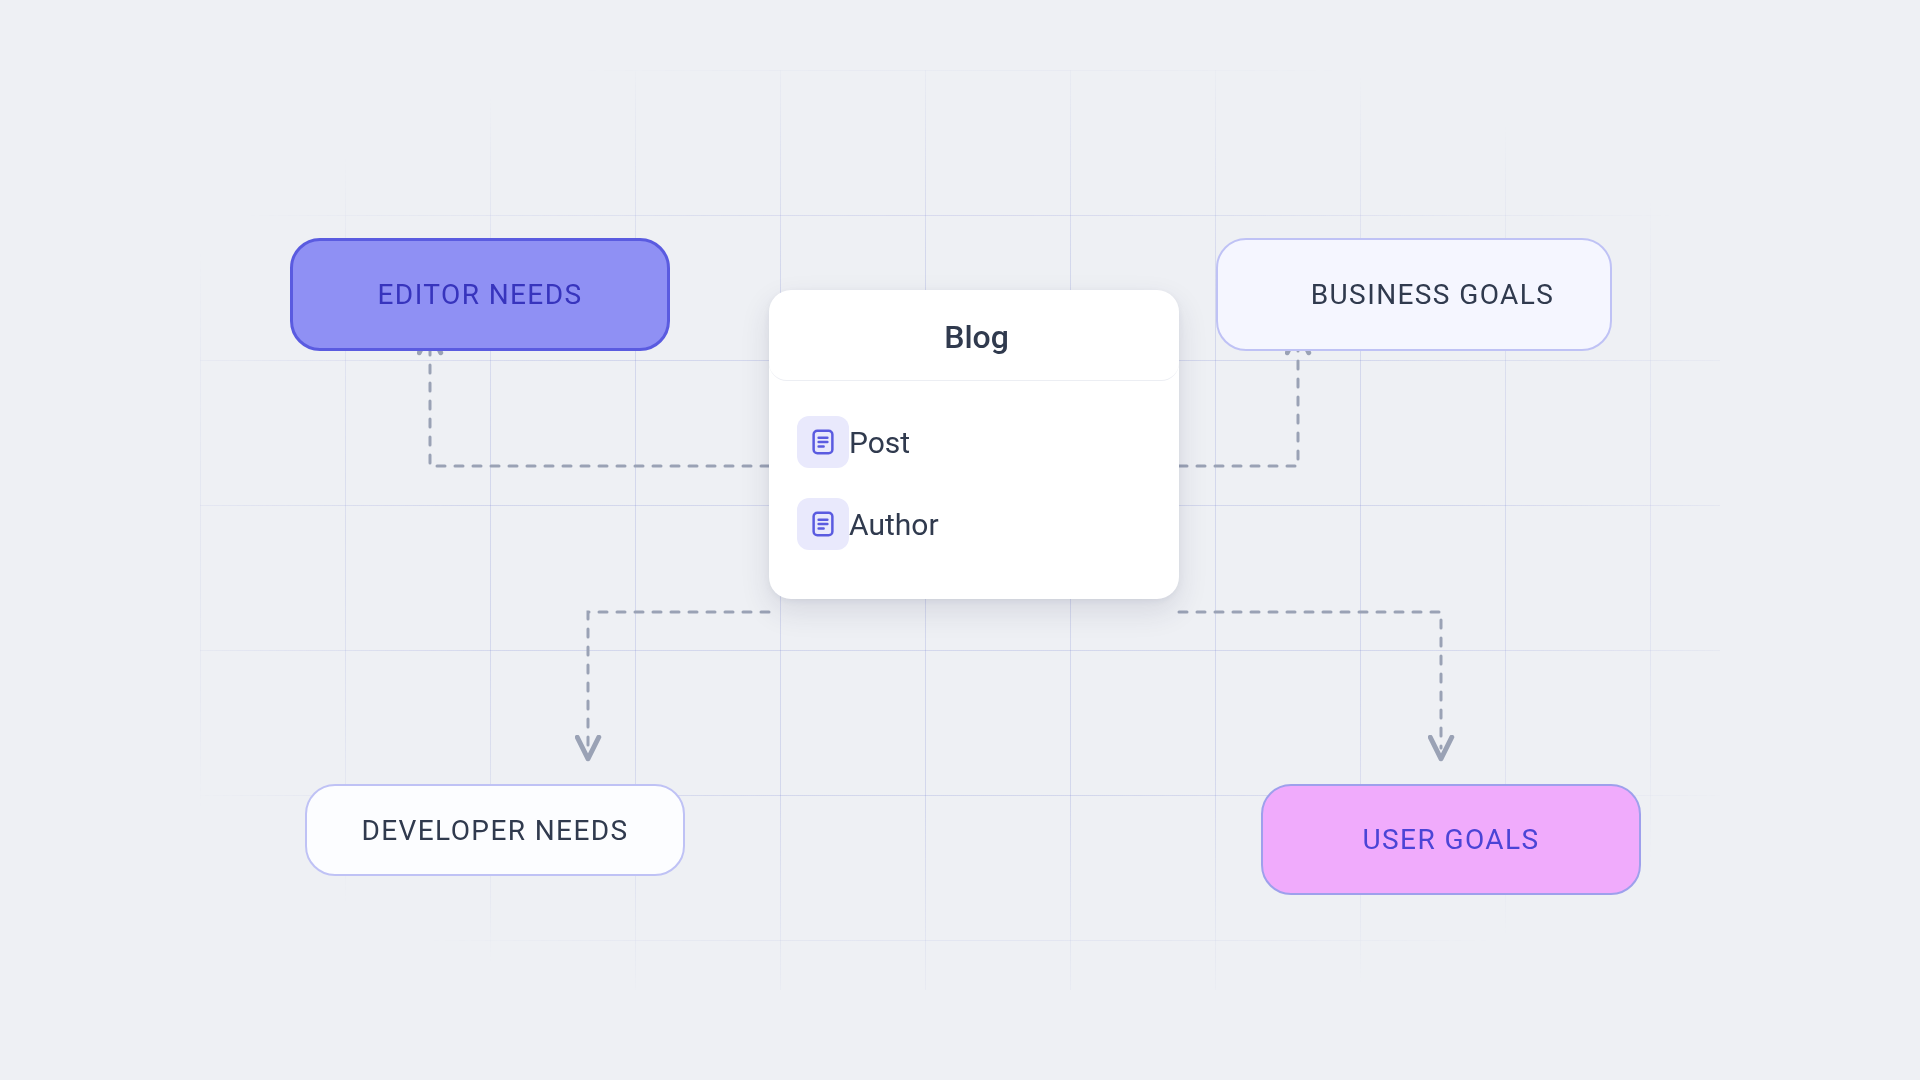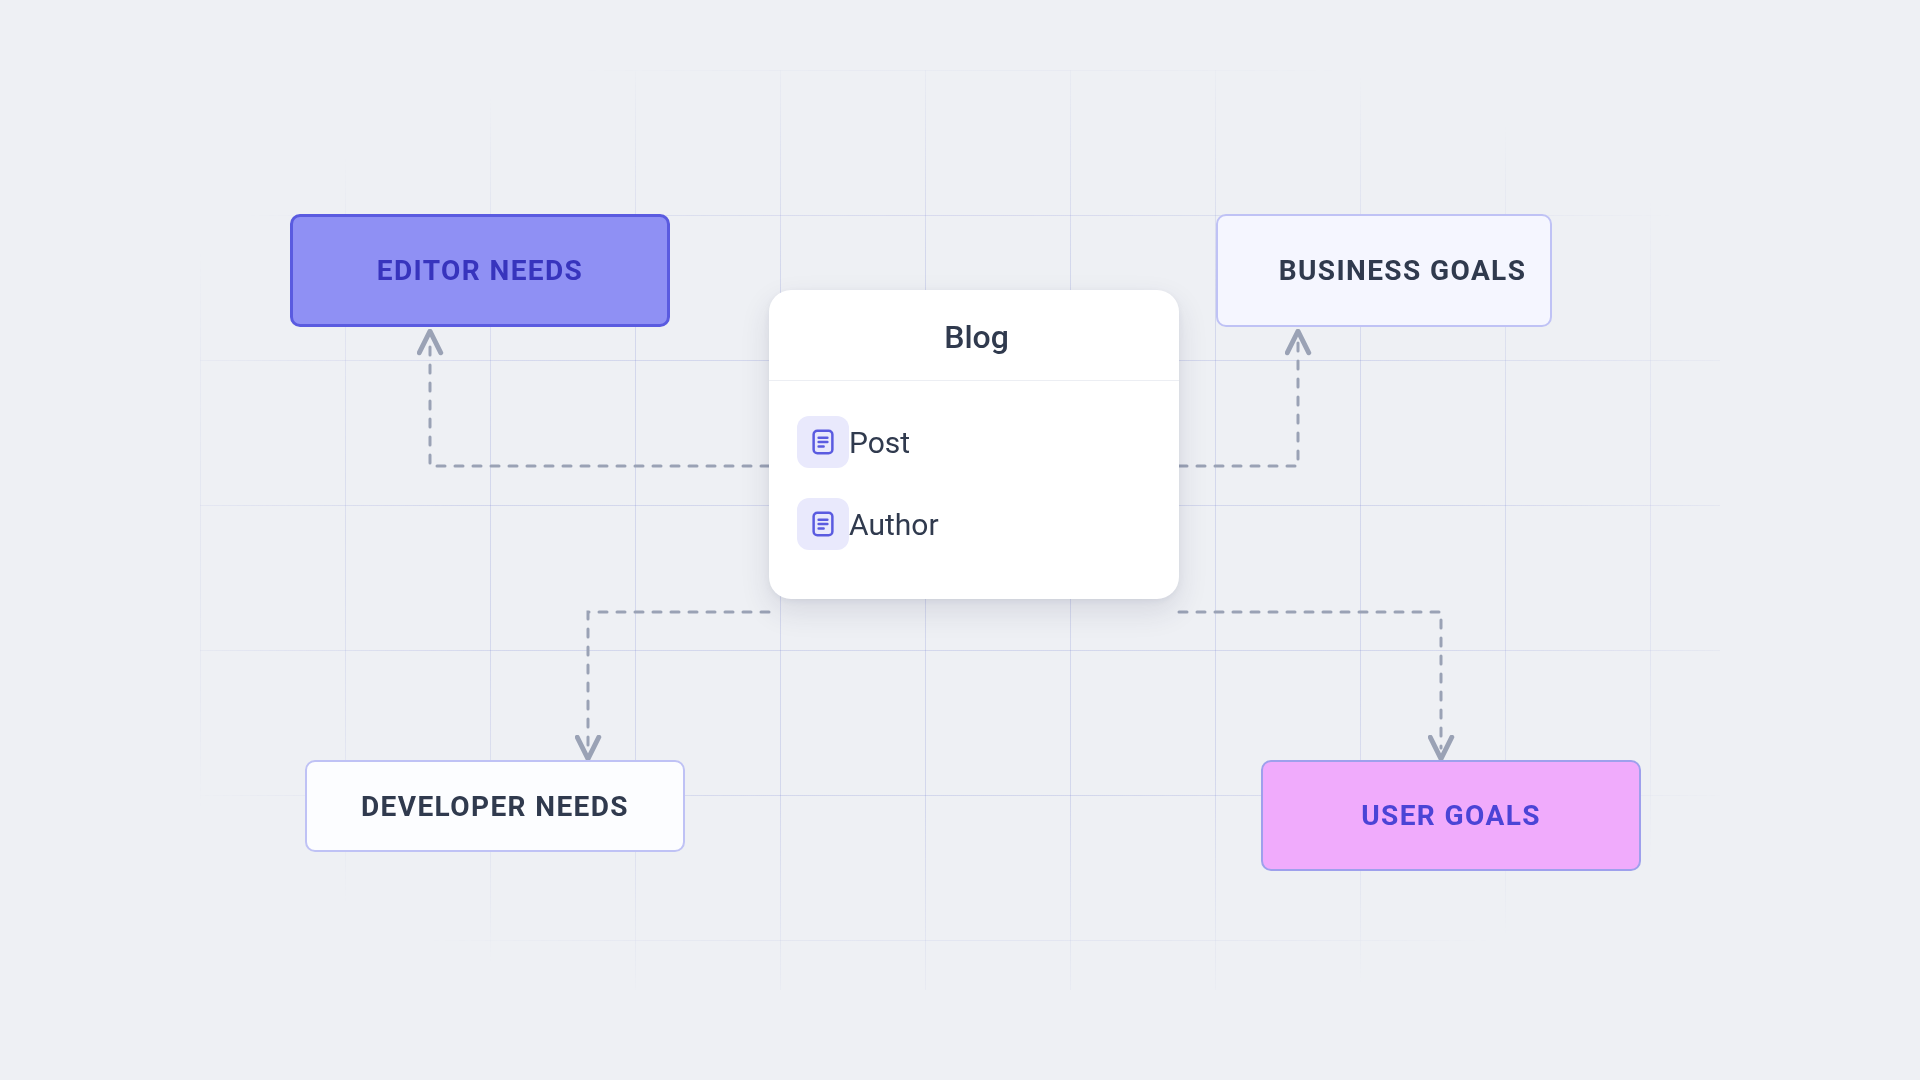--- a/index.html
+++ b/index.html
@@ -23,36 +23,37 @@
     background-image:
       linear-gradient(to right, rgba(120,130,210,0.22) 1px, transparent 1px),
       linear-gradient(to bottom, rgba(120,130,210,0.22) 1px, transparent 1px);
     background-size: 145px 145px;
     -webkit-mask-image: radial-gradient(ellipse 60% 55% at 50% 50%, #000 55%, transparent 100%);
             mask-image: radial-gradient(ellipse 60% 55% at 50% 50%, #000 55%, transparent 100%);
   }
 
   .node {
     position: absolute;
-    border-radius: 10px;
+    border-radius: 30px;
     display: flex;
     align-items: center;
     justify-content: center;
-    font-weight: 700;
+    font-weight: 400;
     letter-spacing: 1.4px;
     font-size: 28px;
+    margin-top: 24px;
   }
   .node-editor {
     left: 290px; top: 214px; width: 380px; height: 113px;
     background: #8f90f4;
     border: 3px solid #5a5be0;
     color: #3734bd;
   }
   .node-business {
-    left: 1216px; top: 214px; width: 336px; height: 113px;
+    left: 1216px; top: 214px; width: 396px; height: 113px;
     background: #f5f6ff;
     border: 2px solid #bfc2f5;
     color: #303a4e;
     padding-left: 37px;
   }
   .node-developer {
     left: 305px; top: 760px; width: 380px; height: 92px;
     background: #fcfdff;
     border: 2px solid #bfc2f5;
     color: #303a4e;
@@ -73,20 +74,21 @@
     box-shadow: 0 12px 30px rgba(40,44,80,0.12), 0 2px 6px rgba(40,44,80,0.06);
     overflow: hidden;
   }
   .card-header {
     padding: 28px 0 24px 5px;
     text-align: center;
     font-size: 32px;
     font-weight: 500;
     color: #303a4e;
     border-bottom: 1px solid #eceef3;
+    border-radius: 18px;
   }
   .card-body {
     padding: 20px 28px 34px 28px;
   }
   .row {
     display: flex;
     align-items: center;
     padding: 15px 0;
   }
   .icon-box {

